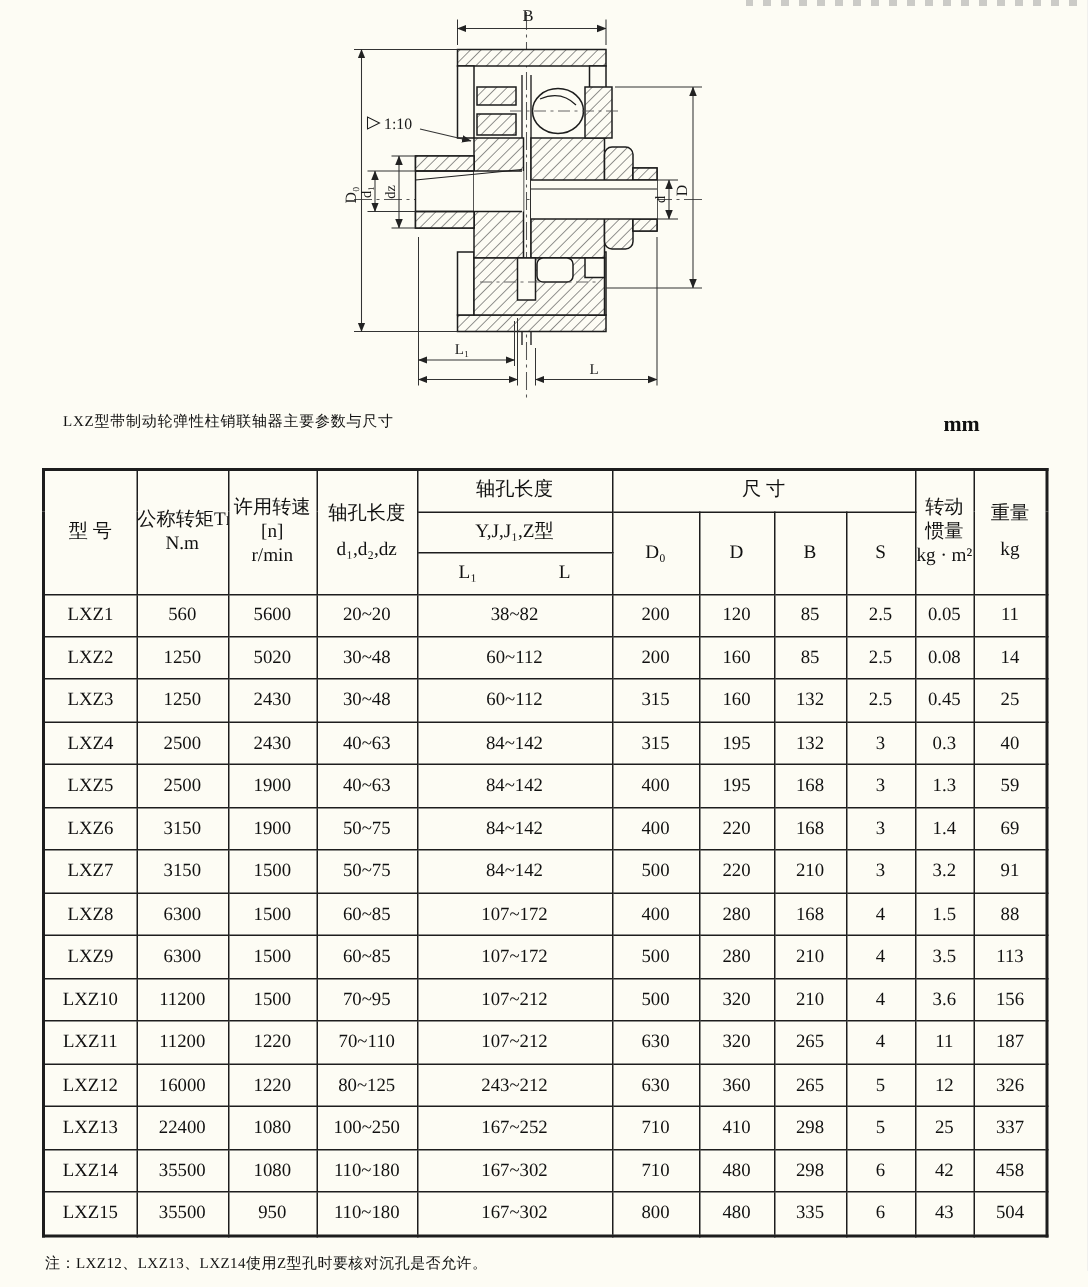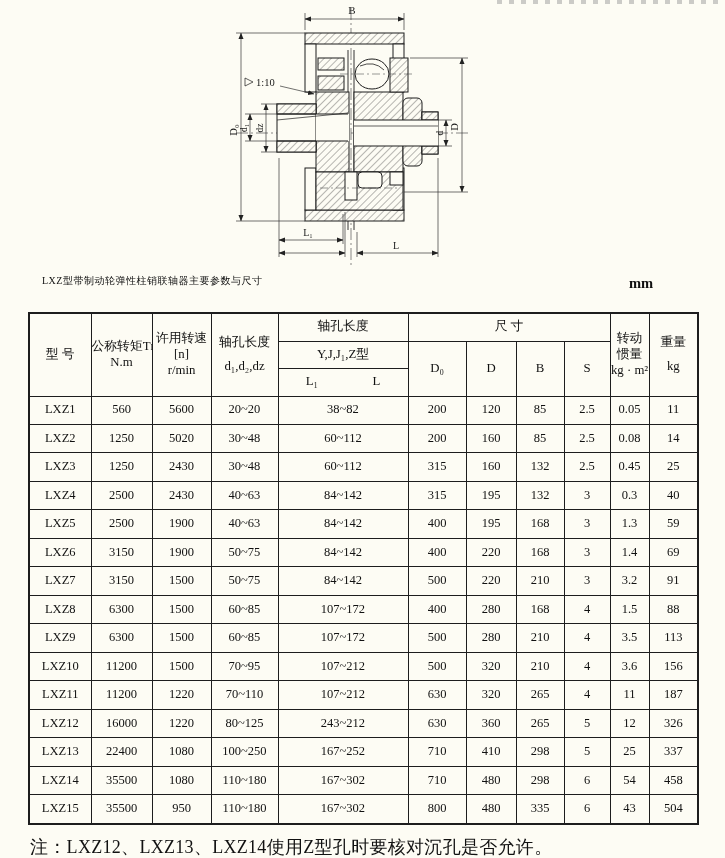--- a/index.html
+++ b/index.html
@@ -30,21 +30,21 @@
     font-weight:normal;padding:0;font-size:12.5px;line-height:1.25;
     overflow:hidden;white-space:nowrap;
   }
   #param-table{border:2px solid #1d1d1d;}
   #param-table thead th{font-size:12.8px;}
   #param-table tbody td{height:27px;}
   .l1l-cell{display:flex;justify-content:space-around;align-items:center;}
   .hline{display:block;}
   .gap-top{margin-top:8px;}
   #footnote{
-    position:absolute;top:835px;left:30px;font-size:18px;letter-spacing:.3px;
+    position:absolute;top:835px;left:30px;font-size:10px;letter-spacing:.3px;
     white-space:nowrap;
   }
   svg text{font-family:"Liberation Serif","DejaVu Serif",serif;fill:#1a1a1a;}
 </style>
 </head>
 <body>
 
 <div id="page">
 
   <div class="top-artifact"></div>
@@ -417,21 +417,21 @@
         <tr>
           <td>LXZ14</td>
           <td>35500</td>
           <td>1080</td>
           <td>110~180</td>
           <td>167~302</td>
           <td>710</td>
           <td>480</td>
           <td>298</td>
           <td>6</td>
-          <td>54</td>
+          <td>42</td>
           <td>458</td>
         </tr>
         <tr>
           <td>LXZ15</td>
           <td>35500</td>
           <td>950</td>
           <td>110~180</td>
           <td>167~302</td>
           <td>800</td>
           <td>480</td>

